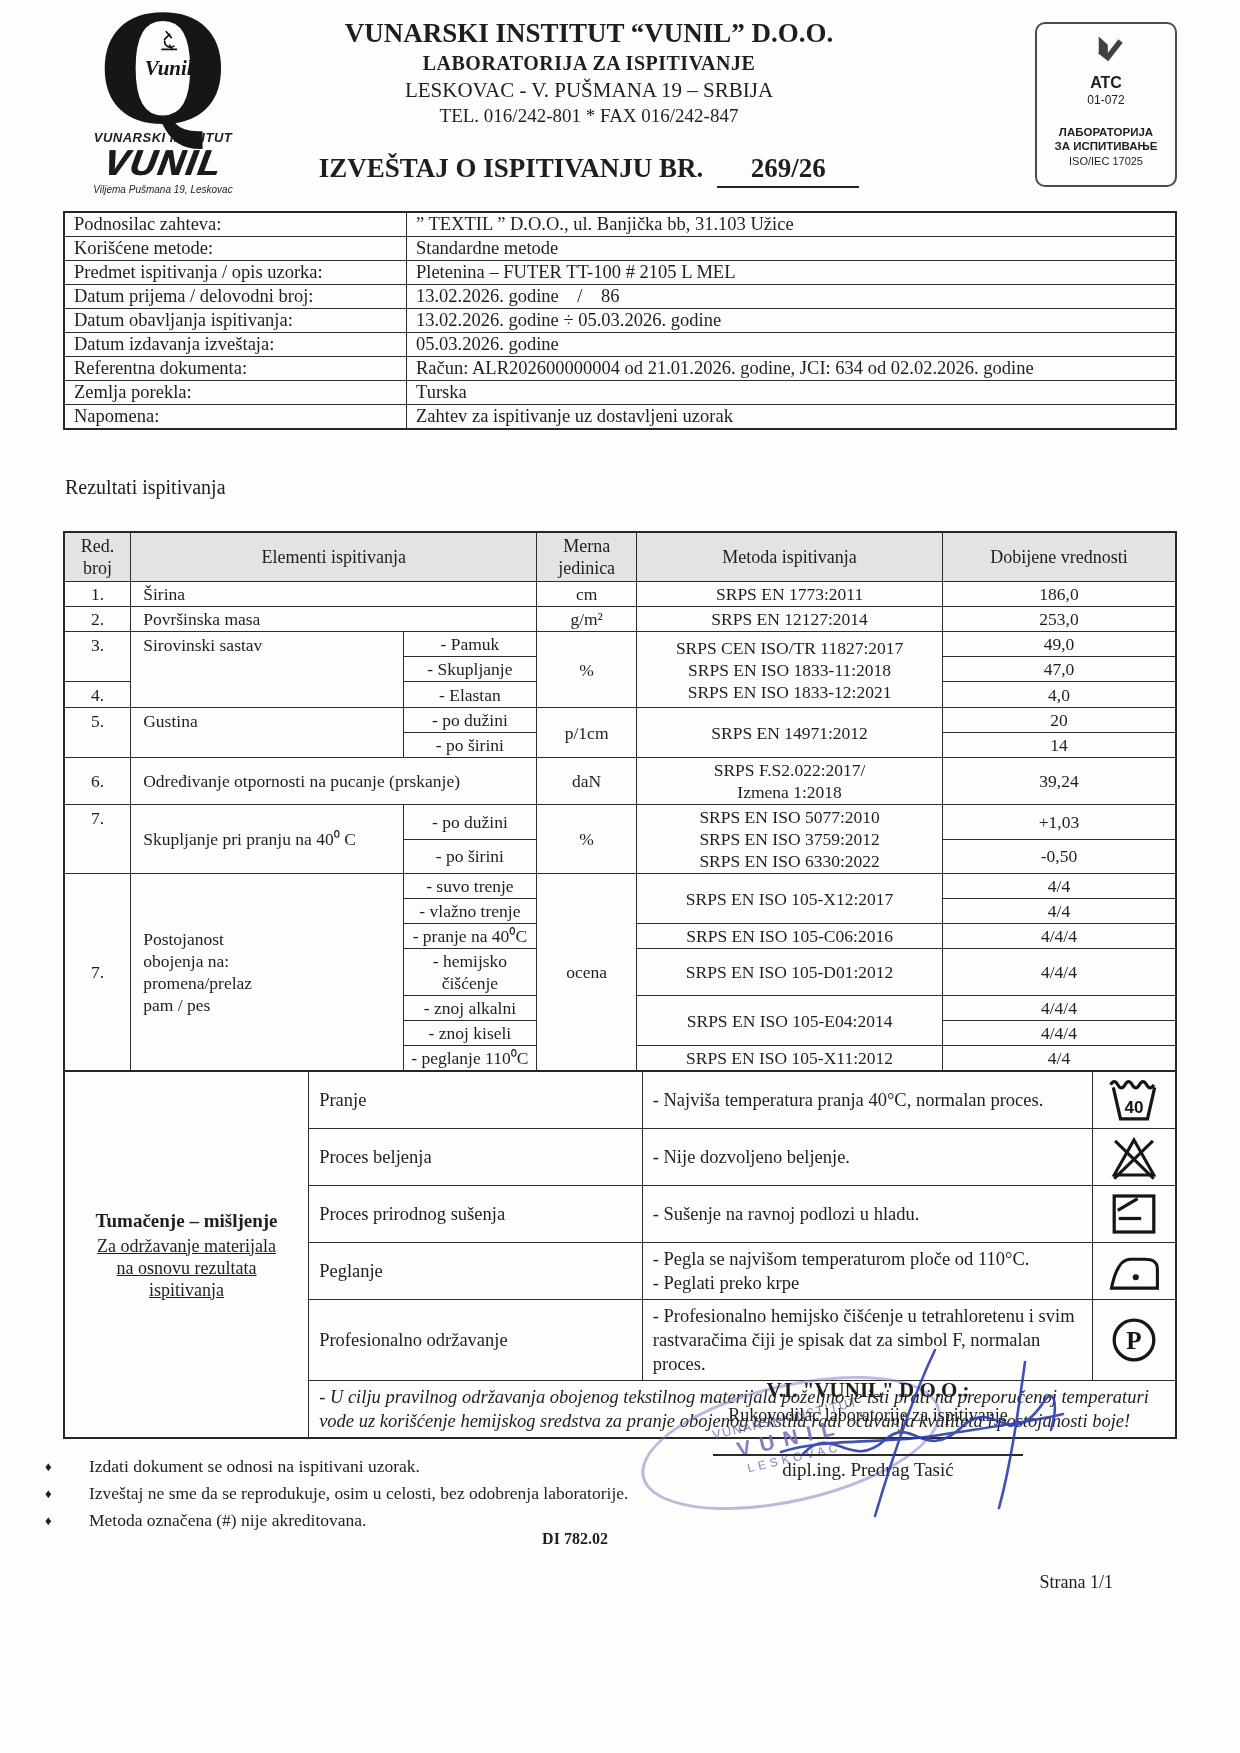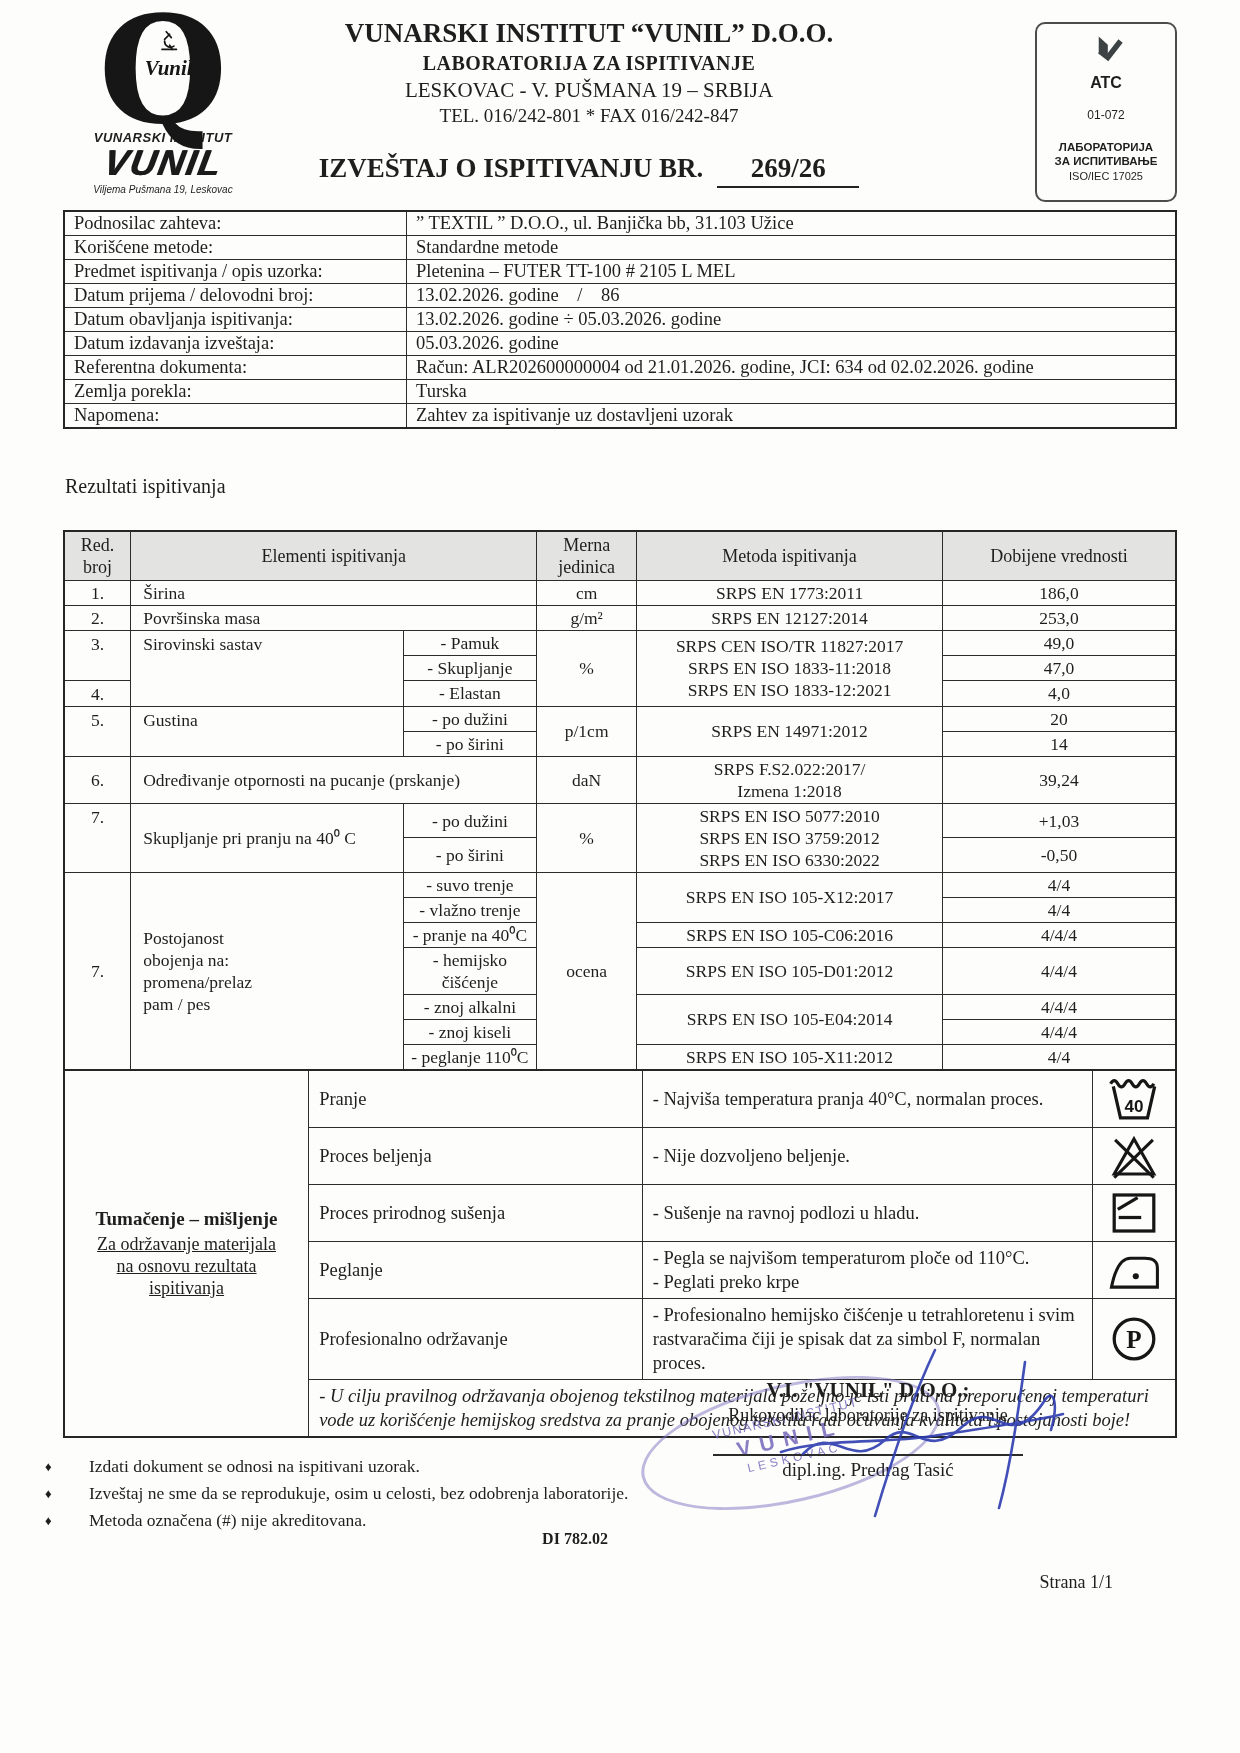--- a/index.html
+++ b/index.html
@@ -24,26 +24,26 @@
   .center-col{flex:1;text-align:center;padding-right:120px;padding-top:8px;}
   .inst-name{font-size:27px;font-weight:bold;}
   .lab-line{font-size:20px;font-weight:bold;letter-spacing:.5px;margin-top:3px;}
   .addr-line{font-size:21px;margin-top:3px;}
   .tel-line{font-size:19px;margin-top:2px;}
   .report-title{margin-top:26px;font-size:27px;font-weight:bold;white-space:nowrap;}
   .report-no{display:inline-block;min-width:110px;border-bottom:2.5px solid #222;padding:0 16px 2px;margin-left:14px;}
 
   .badge-col{width:128px;flex:none;border:2px solid #4c4c4c;border-radius:10px;padding:10px 5px 18px;text-align:center;margin-top:12px;font-family:"Liberation Sans",sans-serif;}
   .badge-name{font-size:16px;font-weight:bold;margin-top:2px;}
-  .badge-num{font-size:12px;margin-top:16px;}
+  .badge-num{font-size:12px;margin-top:1px;}
   .badge-lab{font-size:11.5px;font-weight:bold;line-height:1.25;margin-top:18px;}
   .badge-iso{font-size:11px;margin-top:1px;}
 
   
-  .info-table{width:100%;border-collapse:collapse;margin-top:8px;font-size:18.5px;border:2.5px solid #262626;padding-left:16px;}
+  .info-table{width:100%;border-collapse:collapse;margin-top:16px;font-size:18.5px;border:2.5px solid #262626;padding-left:16px;}
   .info-table td{border:1.5px solid #2c2c2c;padding:1px 9px 2px;line-height:20px;}
   .info-table .lbl{width:30.8%;}
 
   
   .section-title{font-size:20px;margin:46px 0 32px 2px;}
   .res-table{width:100%;border-collapse:collapse;font-size:17.5px;text-align:center;border:2.5px solid #262626;}
   .res-table th,.res-table td{border:1.5px solid #2c2c2c;padding:1px 6px;line-height:22px;vertical-align:middle;}
   .res-table thead th{background:#e3e3e2;font-weight:normal;font-size:18px;height:46px;}
   .res-table .el{text-align:left;padding-left:12px;}
   .res-table .sub{text-align:center;}

